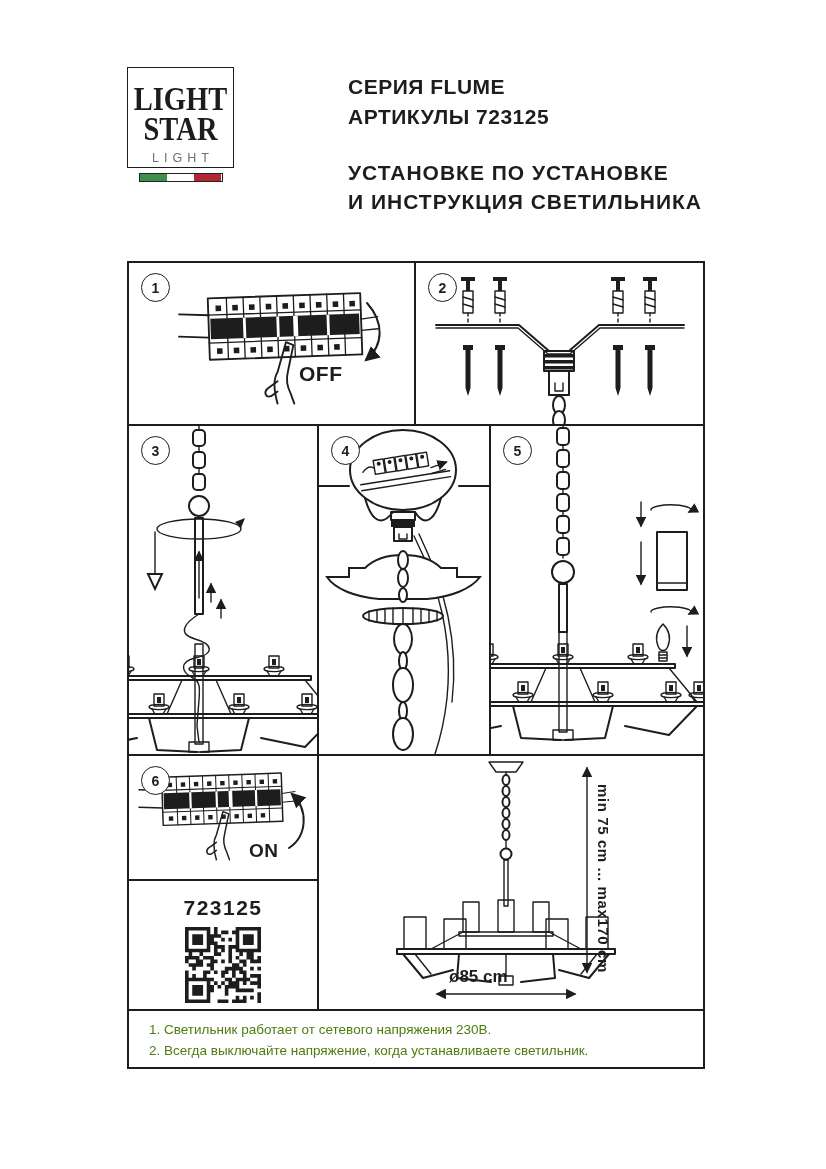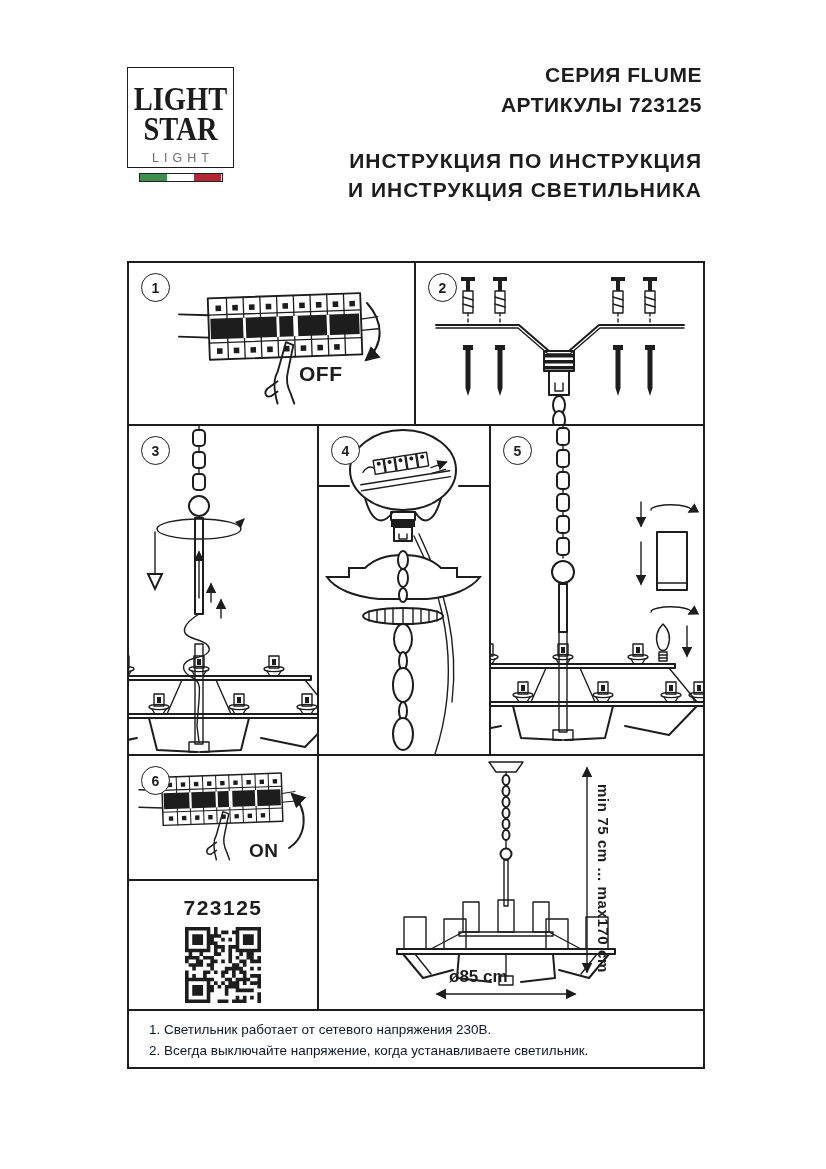--- a/index.html
+++ b/index.html
@@ -21,21 +21,21 @@
   .logo-light{margin-top:16px;}
   .logo-group{margin-top:7px;font-size:12.5px;letter-spacing:5px;color:var(--group-text);
             text-indent:5px;}
   .flag{margin:8px auto 0 auto;width:84px;height:9px;border:1px solid #222;
         box-sizing:border-box;display:flex;}
   .flag span{height:100%;}
   .flag .fg{width:34%;background:var(--flag-green);}
   .flag .fw{width:32%;background:#ffffff;}
   .flag .fr{width:34%;background:var(--flag-red);}
 
-  .titles{position:absolute;right:124px;top:60px;text-align:right;}
+  .titles{position:absolute;right:124px;top:72px;text-align:left;}
   .t-series,.t-articles{font-weight:bold;font-size:21px;line-height:30px;letter-spacing:.5px;}
   .t-instr{margin-top:26px;font-weight:bold;font-size:21px;line-height:29px;letter-spacing:1px;}
 
   
   .grid{position:absolute;left:127px;top:261px;width:578px;height:808px;
         border:2px solid var(--ink);box-sizing:border-box;background:#fff;}
   .panel{position:absolute;box-sizing:border-box;}
   .br{border-right:2px solid var(--ink);}
   .bb{border-bottom:2px solid var(--ink);}
   .p1{left:0;top:0;width:287px;height:163px;}
@@ -61,21 +61,21 @@
               font-weight:bold;font-size:21px;letter-spacing:1.5px;}
   .qr-svg{position:absolute;left:56px;top:46px;width:76px;height:76px;}
 
   
   .dim-height{position:absolute;left:276px;top:28px;writing-mode:vertical-rl;
               font-weight:bold;font-size:15px;letter-spacing:.6px;white-space:nowrap;}
   .dim-dia{position:absolute;left:130px;top:211px;width:114px;text-align:left;
            font-weight:bold;font-size:17px;}
 
   
-  .note-line{font-size:13.5px;line-height:21px;color:#0f172a;}
+  .note-line{font-size:13.5px;line-height:21px;color:#4d7c0f;}
 
   
   .ln{fill:none;stroke:var(--ink);stroke-width:2;stroke-linecap:round;stroke-linejoin:round;}
   .lt{fill:none;stroke:var(--ink);stroke-width:1.4;stroke-linecap:round;stroke-linejoin:round;}
   .lf{fill:var(--ink);stroke:none;}
   .wh{fill:#fff;stroke:var(--ink);stroke-width:2;}
   .defs-hidden{position:absolute;width:0;height:0;overflow:hidden;}
 </style>
 </head>
 <body>
@@ -173,21 +173,21 @@
       <span class="fg"></span>
       <span class="fw"></span>
       <span class="fr"></span>
     </div>
   </div>
 
   <div class="titles">
     <div class="t-series">СЕРИЯ FLUME</div>
     <div class="t-articles">АРТИКУЛЫ 723125</div>
     <div class="t-instr">
-      <div>ИНСТРУКЦИЯ ПО ИНСТРУКЦИЯ</div>
+      <div>УСТАНОВКЕ ПО УСТАНОВКЕ</div>
       <div>И ИНСТРУКЦИЯ СВЕТИЛЬНИКА</div>
     </div>
   </div>
 
   <div class="grid">
 
     <section class="panel p1 br bb">
       <div class="badge">1</div>
       <svg class="art" width="285" height="161" viewBox="0 0 285 161">
         <g transform="translate(50,16) scale(0.93)">

